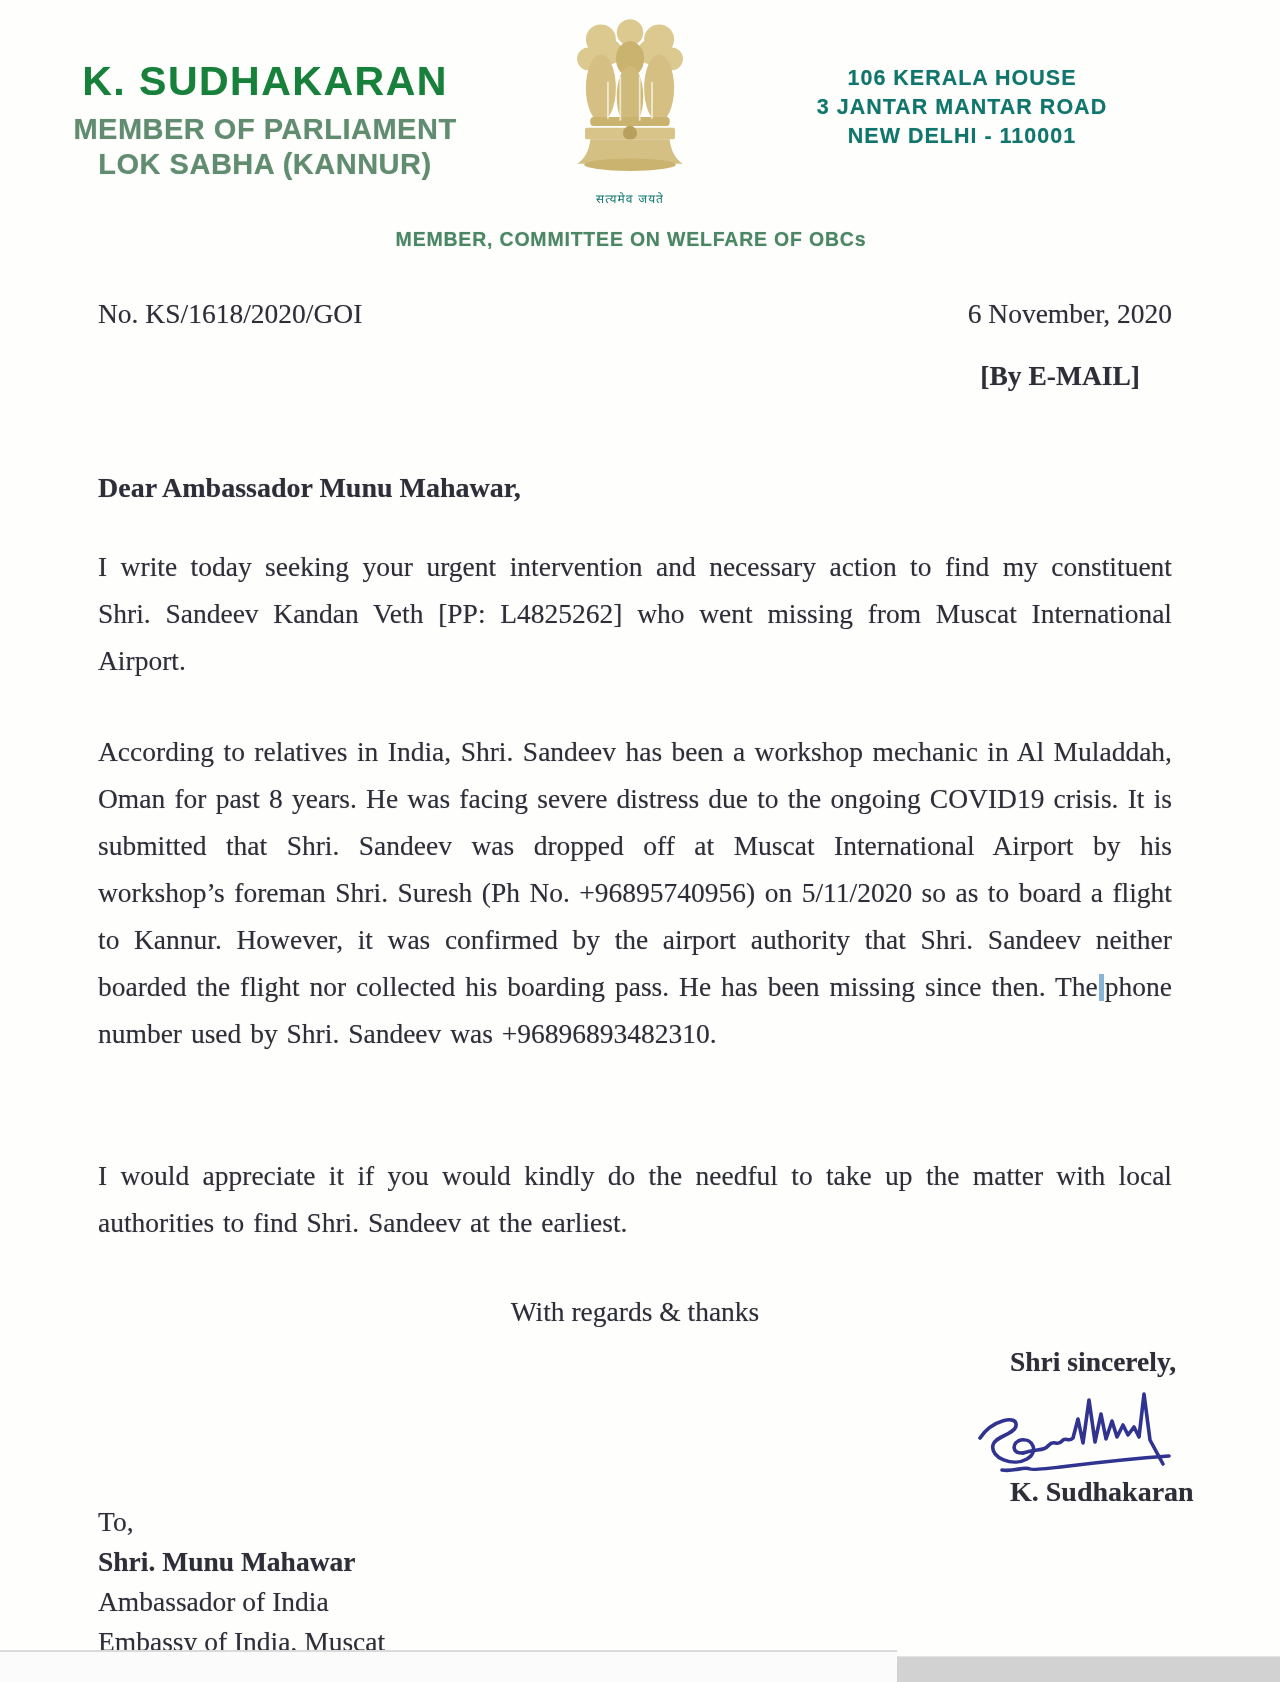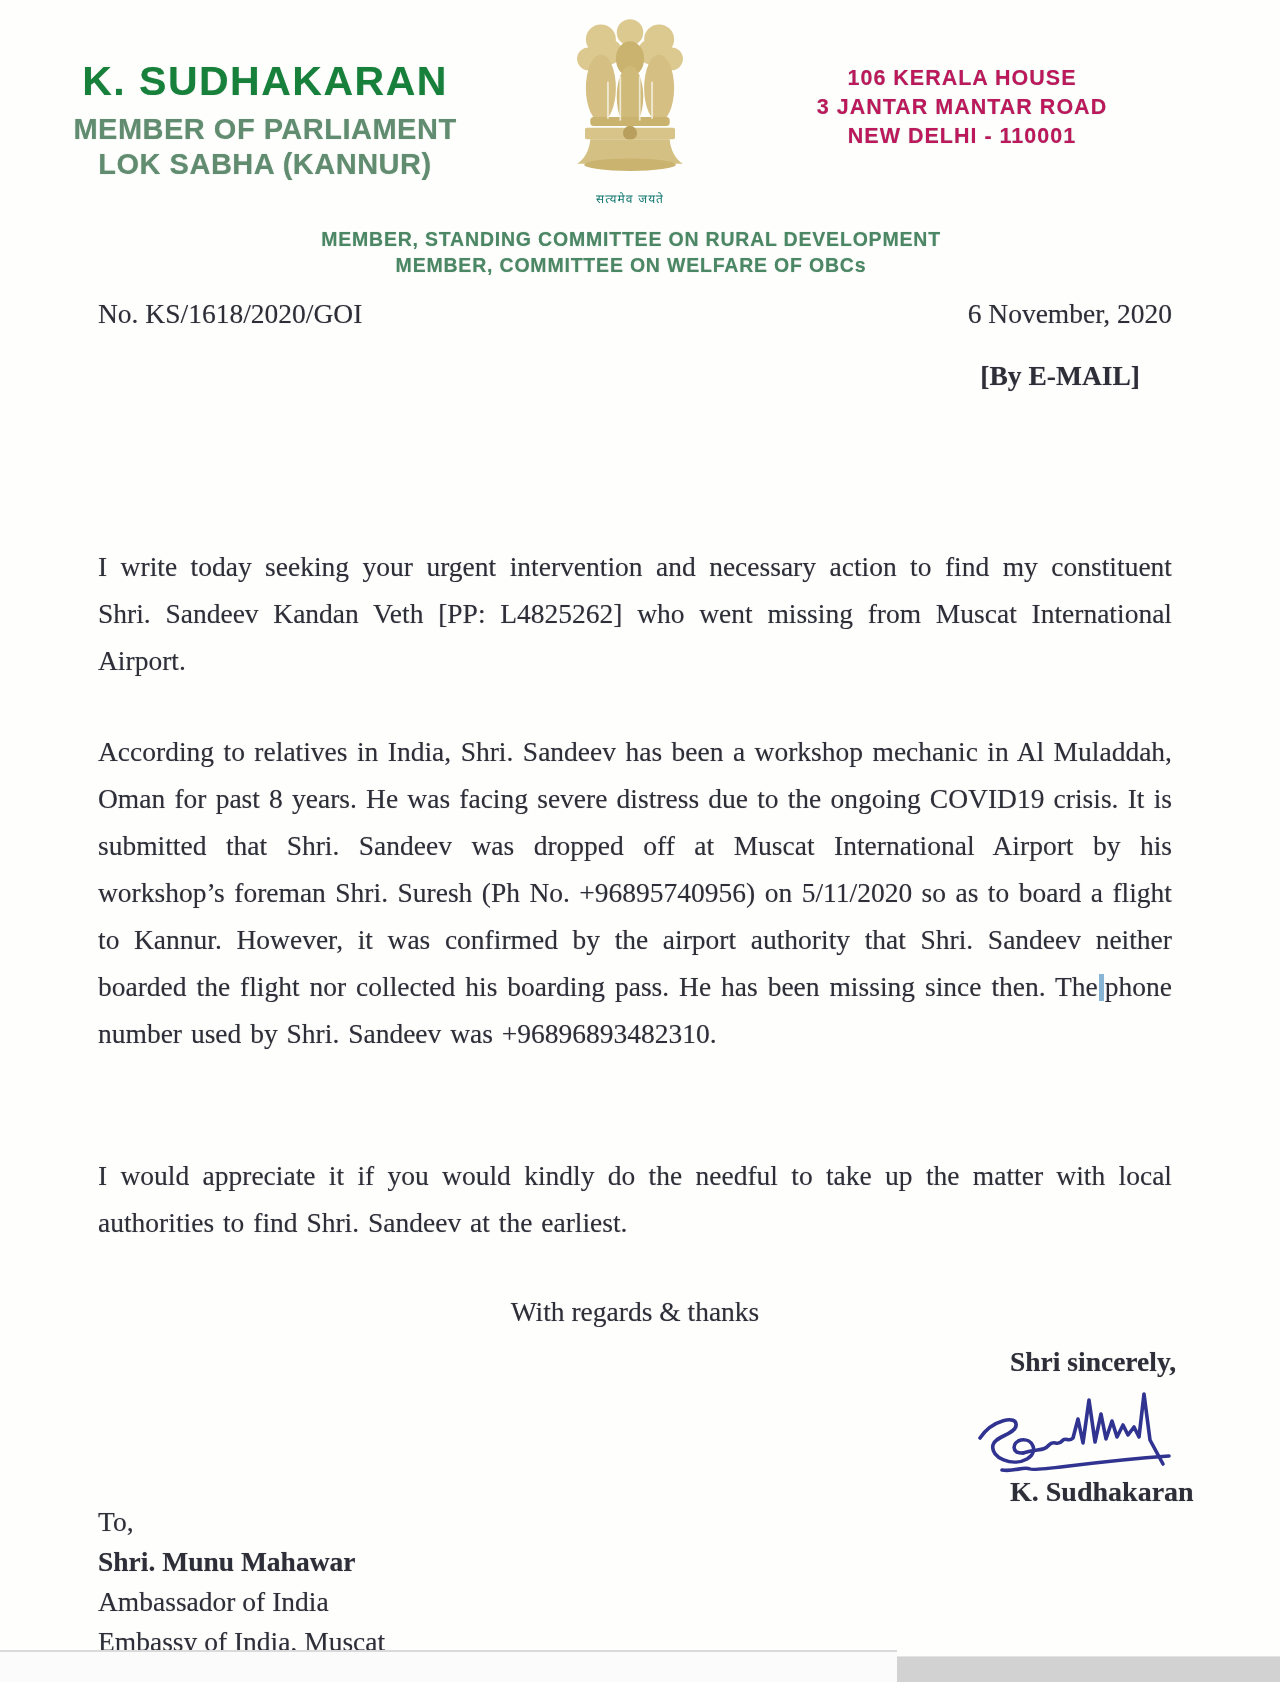--- a/index.html
+++ b/index.html
@@ -26,21 +26,21 @@
 
   .emblem-wrap { position:absolute; left:535px; top:10px; width:190px; text-align:center; filter:blur(.5px); }
   .emblem-motto {
     display:block; margin-top:0; font-size:12px; color:#0f766e; letter-spacing:1px;
     font-family:"DejaVu Sans", sans-serif; line-height:14px; max-height:16px; overflow:hidden;
   }
 
   .head-right {
     position:absolute; left:788px; top:64px; width:348px; text-align:center;
     font-family:"Liberation Sans", sans-serif; font-size:21.5px; font-weight:bold;
-    color:#be185d; letter-spacing:1px; line-height:29px;
+    color:#0f766e; letter-spacing:1px; line-height:29px;
   }
 
   .committees {
     position:absolute; left:0; top:226px; width:1262px; text-align:center;
     font-family:"Liberation Sans", sans-serif; font-size:19.5px; font-weight:bold;
     color:#4c8765; letter-spacing:.8px; line-height:26px;
   }
 
   
   .meta-row {
@@ -120,30 +120,30 @@
     <span class="emblem-motto">सत्यमेव जयते</span>
   </div>
 
   <div class="head-right green-soft">
     <div>106 KERALA HOUSE</div>
     <div>3 JANTAR MANTAR ROAD</div>
     <div>NEW DELHI - 110001</div>
   </div>
 
   <div class="committees green-soft">
-    <div>MEMBER, STANDING COMMITTEE ON RURAL DEVELOPMENT</div>
     <div>MEMBER, COMMITTEE ON WELFARE OF OBCs</div>
   </div>
 
   <div class="meta-row soft">
     <span>No. KS/1618/2020/GOI</span>
     <span>6 November, 2020</span>
   </div>
   <div class="byemail soft">[By E-MAIL]</div>
 
+  <div class="salutation soft">Dear Ambassador Munu Mahawar,</div>
 
   <p class="para para1 soft"><span>I write today seeking your urgent intervention and necessary action to find my constituent Shri. Sandeev Kandan Veth [PP: L4825262] who went missing from Muscat International Airport.</span></p>
 
   <p class="para para2 soft"><span>According to relatives in India, Shri. Sandeev has been a workshop mechanic in Al Muladdah, Oman for past 8 years. He was facing severe distress due to the ongoing COVID19 crisis. It is submitted that Shri. Sandeev was dropped off at Muscat International Airport by his workshop’s foreman Shri. Suresh (Ph No. +96895740956) on 5/11/2020 so as to board a flight to Kannur. However, it was confirmed by the airport authority that Shri. Sandeev neither boarded the flight nor collected his boarding pass. He has been missing since then.  The</span><span class="caret"></span><span>phone number used by Shri. Sandeev was +96896893482310.</span></p>
 
   <p class="para para3 soft"><span>I would appreciate it if you would kindly do the needful to take up the matter with local authorities to find Shri. Sandeev at the earliest.</span></p>
 
   <div class="regards soft">With regards &amp; thanks</div>
 
   <div class="sig-block">

